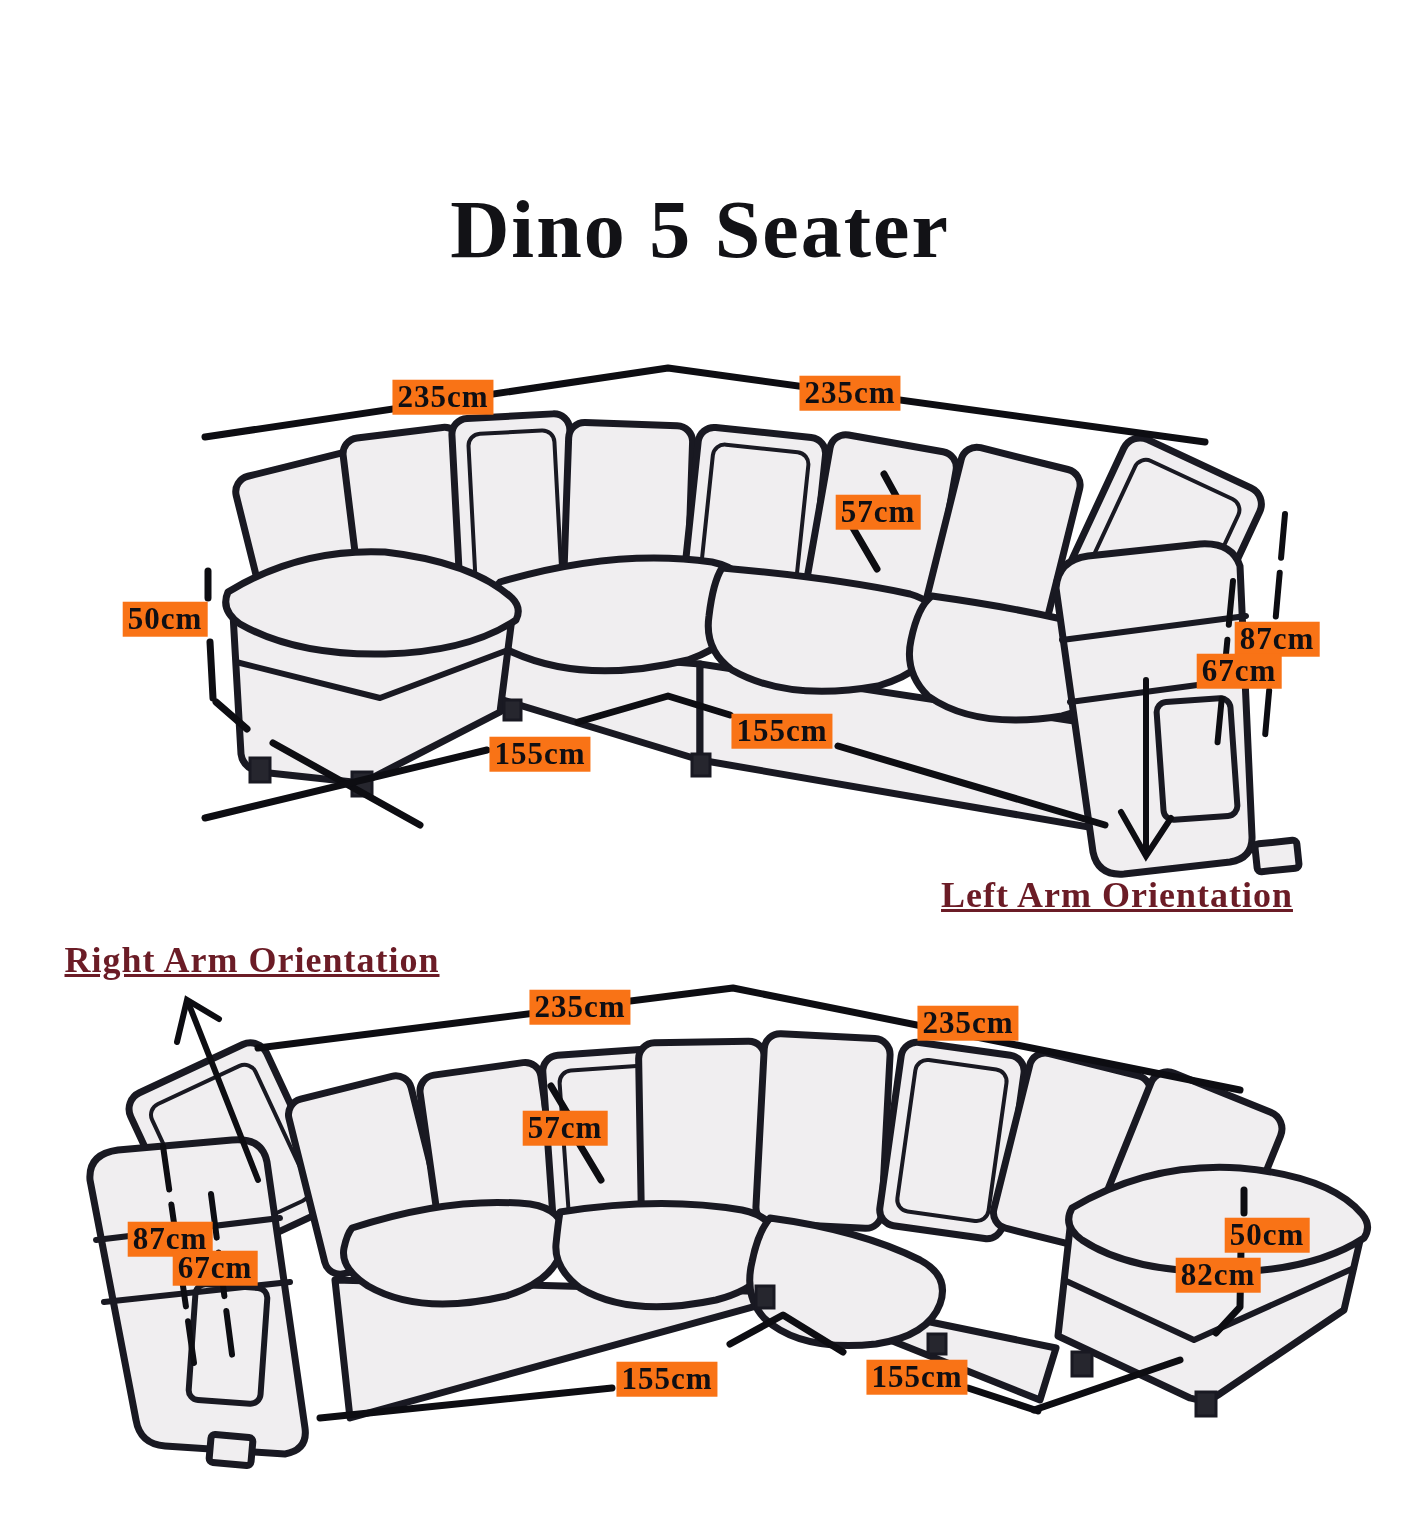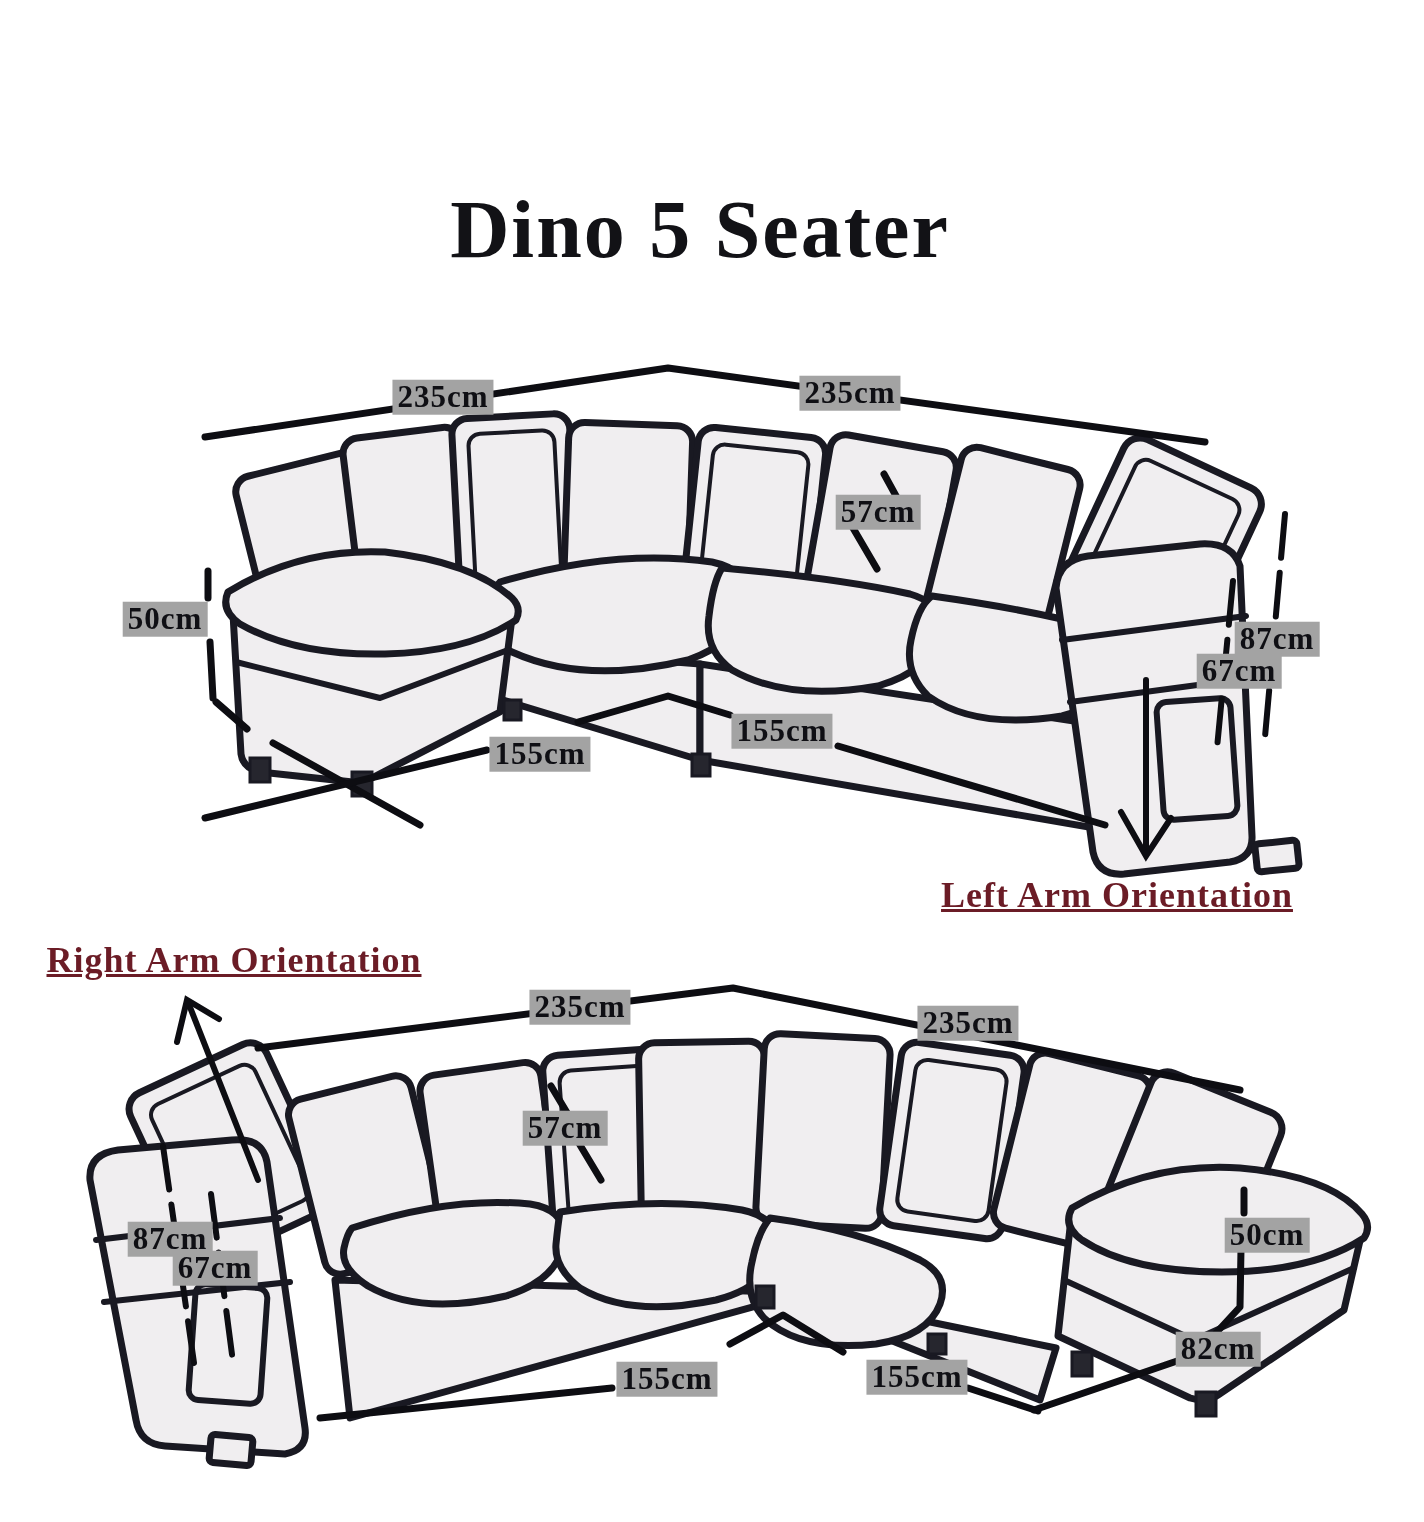--- a/index.html
+++ b/index.html
@@ -4,21 +4,21 @@
 <style>
   html,body{margin:0;padding:0;background:#ffffff;}
   .stage{
     position:relative;width:1424px;height:1522px;background:#ffffff;overflow:hidden;
     font-family:"Liberation Serif", serif;
     padding-left:32px;
   }
   .lbl{
     position:absolute;transform:translate(-50%,-50%);
     font-size:31px;font-weight:600;color:#0f0f14;letter-spacing:1px;
-    background:#a3a3a3;padding:1px 5px;white-space:nowrap;line-height:1.05;
+    background:#f97316;padding:1px 5px;white-space:nowrap;line-height:1.05;
   }
   .title{
     position:absolute;transform:translate(-50%,-50%);
     font-size:82px;font-weight:700;color:#121216;letter-spacing:2px;white-space:nowrap;
   }
   .orient{
     position:absolute;transform:translate(-50%,-50%);
     font-size:36px;font-weight:700;color:#6b1c26;white-space:nowrap;letter-spacing:1px;text-decoration:underline;
   }
   svg{position:absolute;left:0;top:0;}
@@ -163,24 +163,24 @@
   <div class="lbl" style="left:443px;top:397px">235cm</div>
   <div class="lbl" style="left:850px;top:393px">235cm</div>
   <div class="lbl" style="left:878px;top:512px">57cm</div>
   <div class="lbl" style="left:165px;top:619px">50cm</div>
   <div class="lbl" style="left:1277px;top:639px">87cm</div>
   <div class="lbl" style="left:1239px;top:671px">67cm</div>
   <div class="lbl" style="left:540px;top:754px">155cm</div>
   <div class="lbl" style="left:782px;top:731px">155cm</div>
   <div class="orient" style="left:1117px;top:895px">Left Arm Orientation</div>
 
-  <div class="orient" style="left:234px;top:960px">Right Arm Orientation</div>
+  <div class="orient" style="left:252px;top:960px">Right Arm Orientation</div>
   <div class="lbl" style="left:580px;top:1007px">235cm</div>
   <div class="lbl" style="left:968px;top:1023px">235cm</div>
   <div class="lbl" style="left:565px;top:1128px">57cm</div>
   <div class="lbl" style="left:170px;top:1239px">87cm</div>
   <div class="lbl" style="left:215px;top:1268px">67cm</div>
   <div class="lbl" style="left:1267px;top:1235px">50cm</div>
   <div class="lbl" style="left:667px;top:1379px">155cm</div>
   <div class="lbl" style="left:917px;top:1377px">155cm</div>
-  <div class="lbl" style="left:1218px;top:1349px">82cm</div>
+  <div class="lbl" style="left:1218px;top:1275px">82cm</div>
 
 </div>
 
 </body></html>

